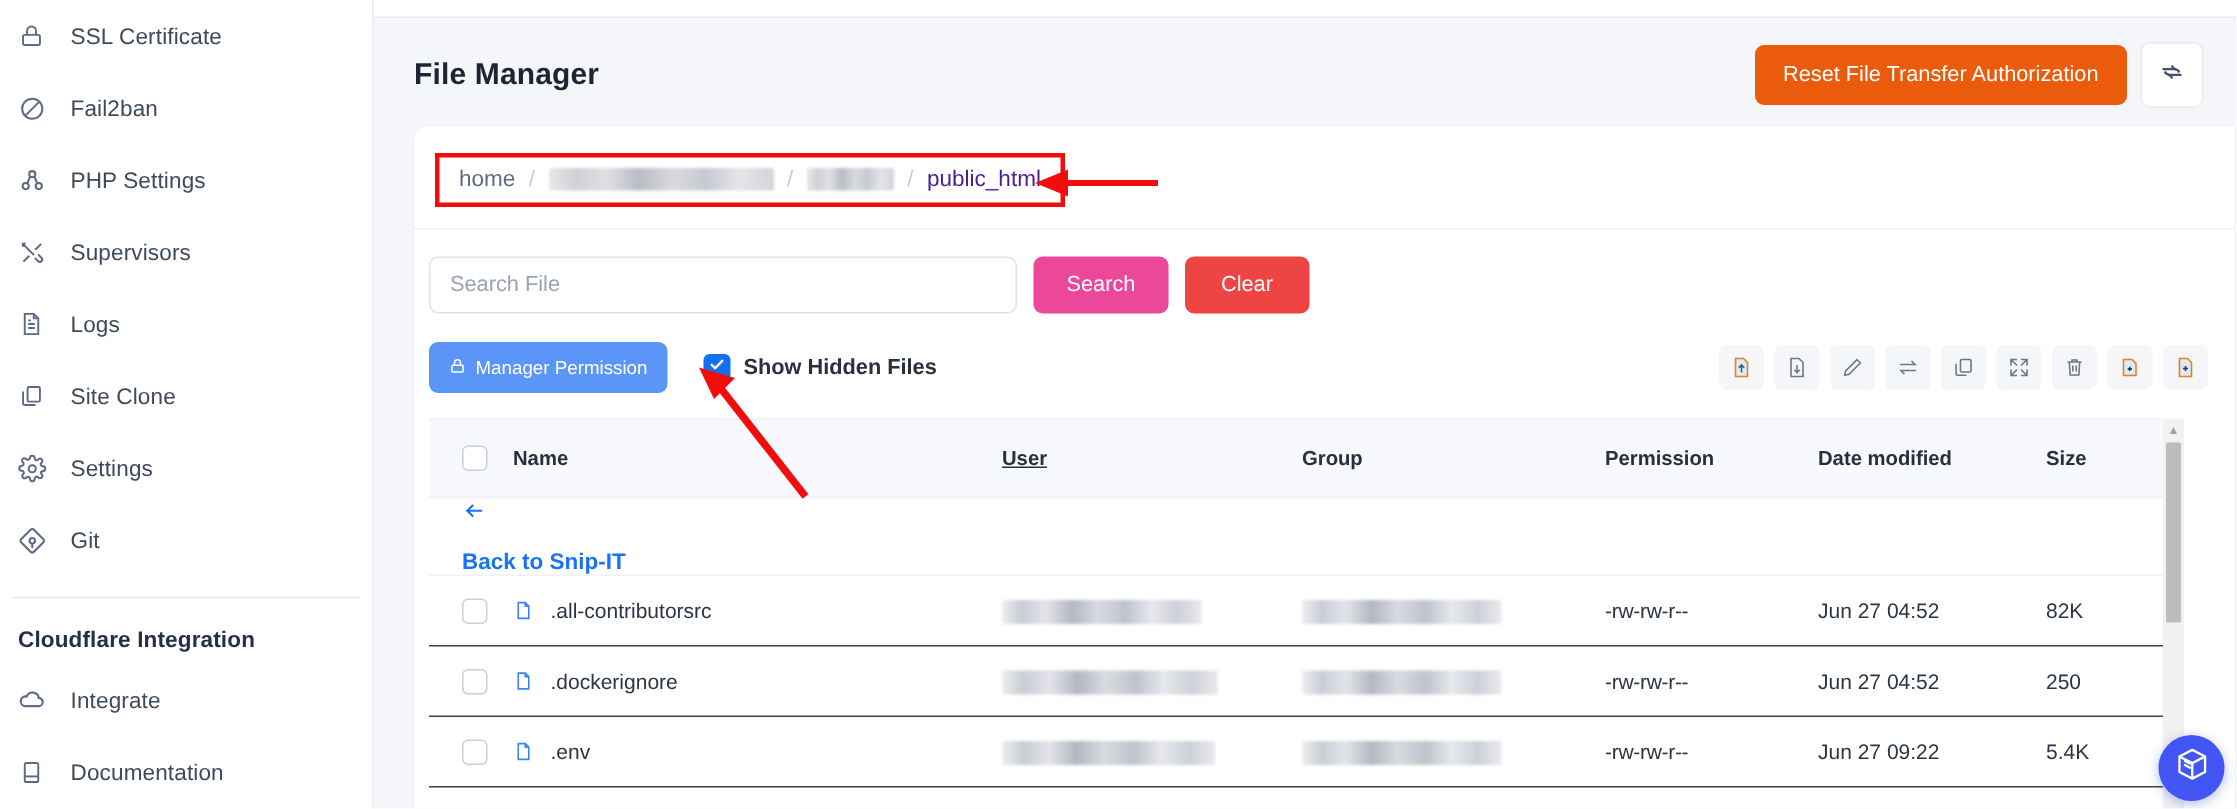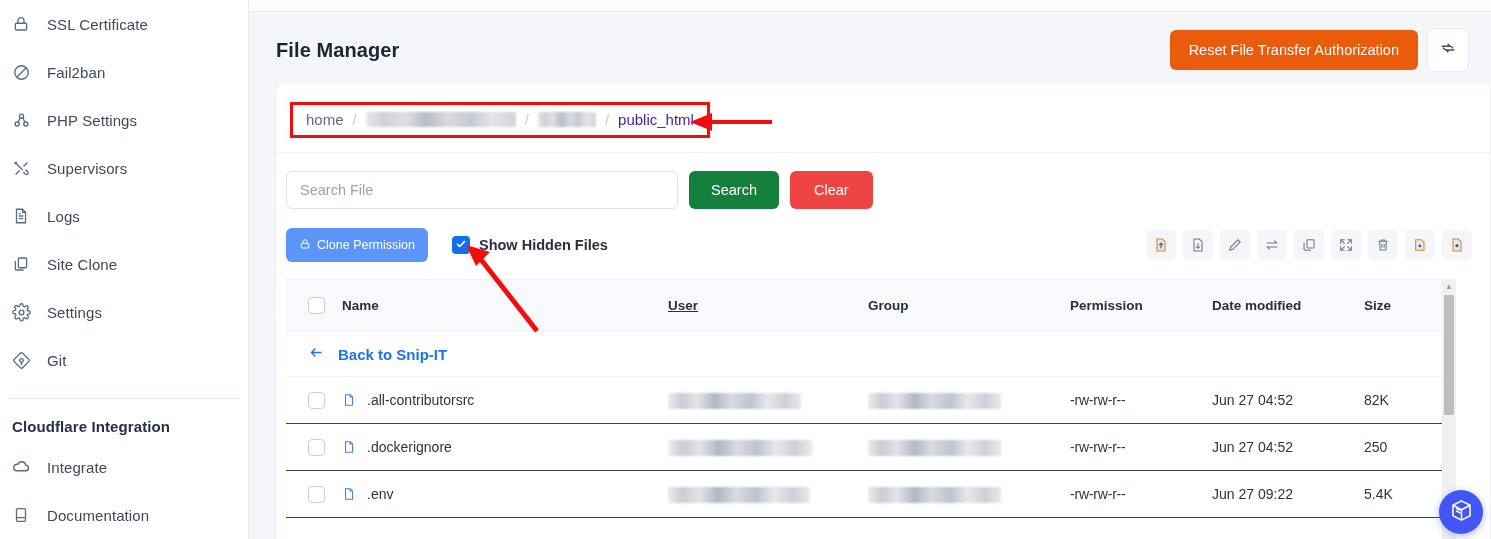--- a/index.html
+++ b/index.html
@@ -111,21 +111,21 @@
   
   #search-row { display: flex; align-items: center; gap: 11px; padding: 18px 0 0 10px; }
   #search-input {
     width: 392px; height: 38px;
     border: 1px solid #dde2ea; border-radius: 6px;
     padding: 0 13px; font-size: 14.5px; font-family: inherit;
     color: #333; outline: none; background: #fff;
   }
   #search-input::placeholder { color: #9aa3b2; }
   #search-btn {
-    background: #15803d; color: #fff; border: none; border-radius: 6px;
+    background: #ec4899; color: #fff; border: none; border-radius: 6px;
     height: 38px; padding: 0 22px; font-size: 14.5px; font-family: inherit; cursor: pointer;
   }
   #clear-btn {
     background: #ef4444; color: #fff; border: none; border-radius: 6px;
     height: 38px; padding: 0 24px; font-size: 14.5px; font-family: inherit; cursor: pointer;
   }
 
   
   #actions-row {
     display: flex; align-items: center;
@@ -181,23 +181,24 @@
   }
   .fname { display: flex; align-items: center; gap: 11px; }
   .fname .fico { color: #3b82f6; display: flex; }
   .redact-cell {
     display: inline-block; height: 16px; border-radius: 1px;
     background: linear-gradient(90deg,#eceef1 0%,#c9ccd4 10%,#e2e4e9 22%,#b3b7c1 35%,#d9dbe1 48%,#bfc3cd 62%,#e6e8ec 75%,#cdd0d8 88%,#e9eaee 100%);
     filter: blur(1.2px); vertical-align: middle;
   }
   .back-row td { border-bottom: 1px solid #eef1f6; height: 45px; }
   #back-link {
-    display: inline-flex; align-items: center; gap: 13px;
+    display: inline-flex; gap: 13px;
     color: #1a73f0; font-size: 15px; font-weight: bold; cursor: pointer;
     padding-left: 22px;
+    flex-direction: column;
   }
   .mono { font-family: "Liberation Sans", sans-serif; letter-spacing: -0.2px; }
 
   
   #tscroll {
     position: absolute; right: 8px; top: 0; width: 14px; height: 263px;
     background: #f1f1f1;
   }
   #tscroll .arrow-up {
     height: 14px; display: flex; align-items: center; justify-content: center;
@@ -373,21 +374,21 @@
       </div>
 
       <div id="actions-row">
         <button id="chperm-btn">
           <span>
             <svg width="12" height="12" viewBox="0 0 24 24" fill="none" stroke="currentColor" stroke-width="2">
                 <rect x="4.5" y="11" width="15" height="9" rx="1.5"></rect>
                 <path d="M8 11V7.5a4 4 0 0 1 8 0V11"></path>
               </svg>
           </span>
-          <span>Clone Permission</span>
+          <span>Manager Permission</span>
         </button>
 
         <div id="hidden-wrap">
           <span id="hidden-box">
             <span>
               <svg width="12" height="12" viewBox="0 0 24 24" fill="none" stroke="#ffffff" stroke-width="3.2" stroke-linecap="round" stroke-linejoin="round">
                   <path d="M5 12.5l4.5 4.5L19 7"></path>
                 </svg>
             </span>
           </span>

